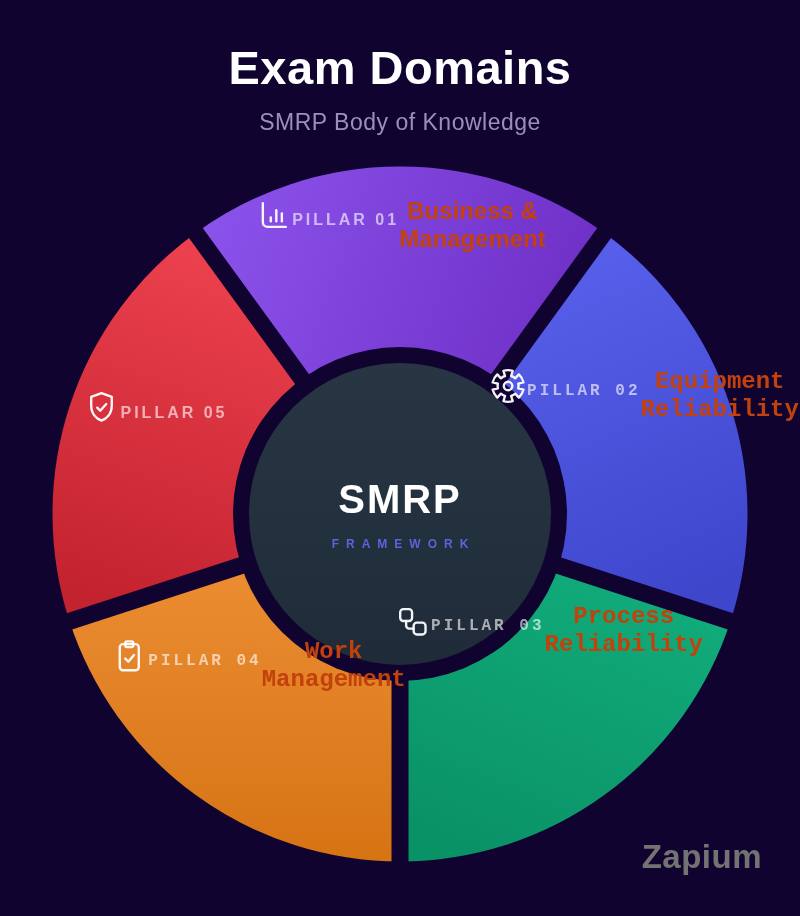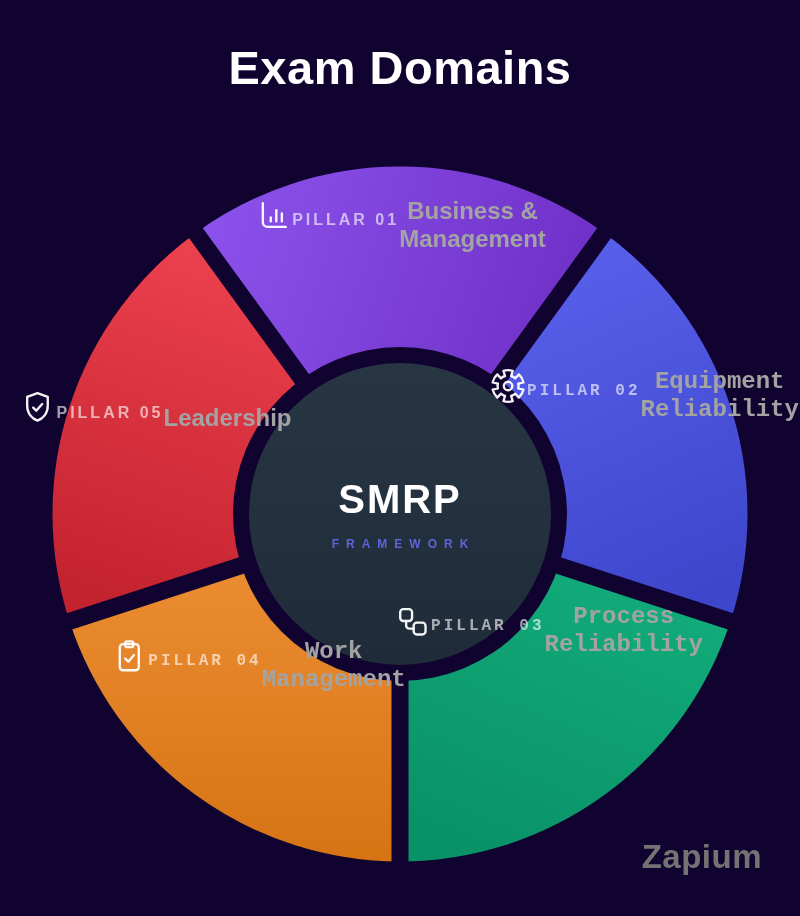--- a/index.html
+++ b/index.html
@@ -20,40 +20,41 @@
     position:absolute;display:flex;flex-direction:row;align-items:center;
     transform:translateX(-50%);text-align:center;pointer-events:none;
   }
   .picon{width:38px;height:38px;margin-bottom:20px;}
   .picon svg{width:38px;height:38px;display:block;}
   .pillar-label{
     color:rgba(255,255,255,0.62);font-size:16px;font-weight:700;letter-spacing:3px;
     margin-bottom:11px;white-space:nowrap;
   }
   .pillar-name{
-    color:#a3a3a3;font-size:24px;font-weight:700;line-height:1.18;white-space:pre-line;
+    color:#c2410c;font-size:24px;font-weight:700;line-height:1.18;white-space:pre-line;
   }
   .hub{
     position:absolute;left:400px;top:514px;transform:translate(-50%,-50%);
     text-align:center;width:329px;
   }
   .hub-title{color:#ffffff;font-size:40px;font-weight:800;letter-spacing:2px;}
   .hub-sub{color:#5c64da;font-size:12px;font-weight:700;letter-spacing:7px;margin-top:15px;margin-left:7px;}
   .logo{
     position:absolute;right:38px;top:838px;color:#737373;
     font-size:33px;font-weight:800;letter-spacing:0.5px;
   }
 </style>
 </head>
 <body>
 
 <div class="canvas">
 
   <div class="header">
     <h1 class="title">Exam Domains</h1>
+    <div class="subtitle">SMRP Body of Knowledge</div>
   </div>
 
   <svg class="wheel" width="800" height="916" viewBox="0 0 800 916">
     <defs>
       <linearGradient id="gradP1" x1="0" y1="0" x2="1" y2="0.3">
         <stop offset="0" stop-color="#8d55ee"></stop>
           <stop offset="1" stop-color="#6e2fc6"></stop>
       </linearGradient>
       <linearGradient id="gradP2" x1="0.3" y1="0" x2="0.7" y2="1">
         <stop offset="0" stop-color="#5b62ee"></stop>
@@ -148,21 +149,20 @@
   </div>
 
   <div class="pillar" style="left:155px;top:389px;">
     <span class="picon">
       <svg viewBox="0 0 24 24" fill="none" stroke="rgba(255,255,255,0.95)" stroke-width="1.5" stroke-linecap="round" stroke-linejoin="round">
         <path d="M12 2.6 L5.5 5 v5.6 c0 5.1 3.3 8.2 6.5 9.4 c3.2 -1.2 6.5 -4.3 6.5 -9.4 V5 Z"></path>
         <path d="M9.3 11.8 l1.9 1.9 L15 9.5"></path>
       </svg>
     </span>
     <div class="pillar-label">PILLAR 05</div>
-    <div class="pillar-name">Leadership</div>
   </div>
 
   <div class="hub">
     <div class="hub-title">SMRP</div>
     <div class="hub-sub">FRAMEWORK</div>
   </div>
 
   <div class="logo">Zapium</div>
 
 </div>

